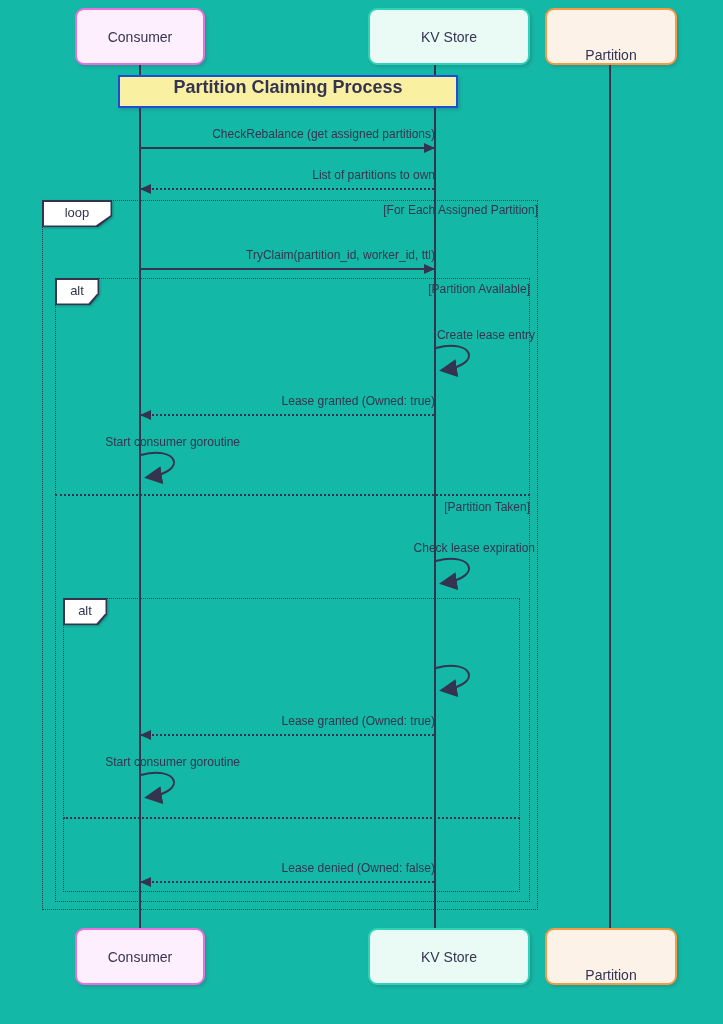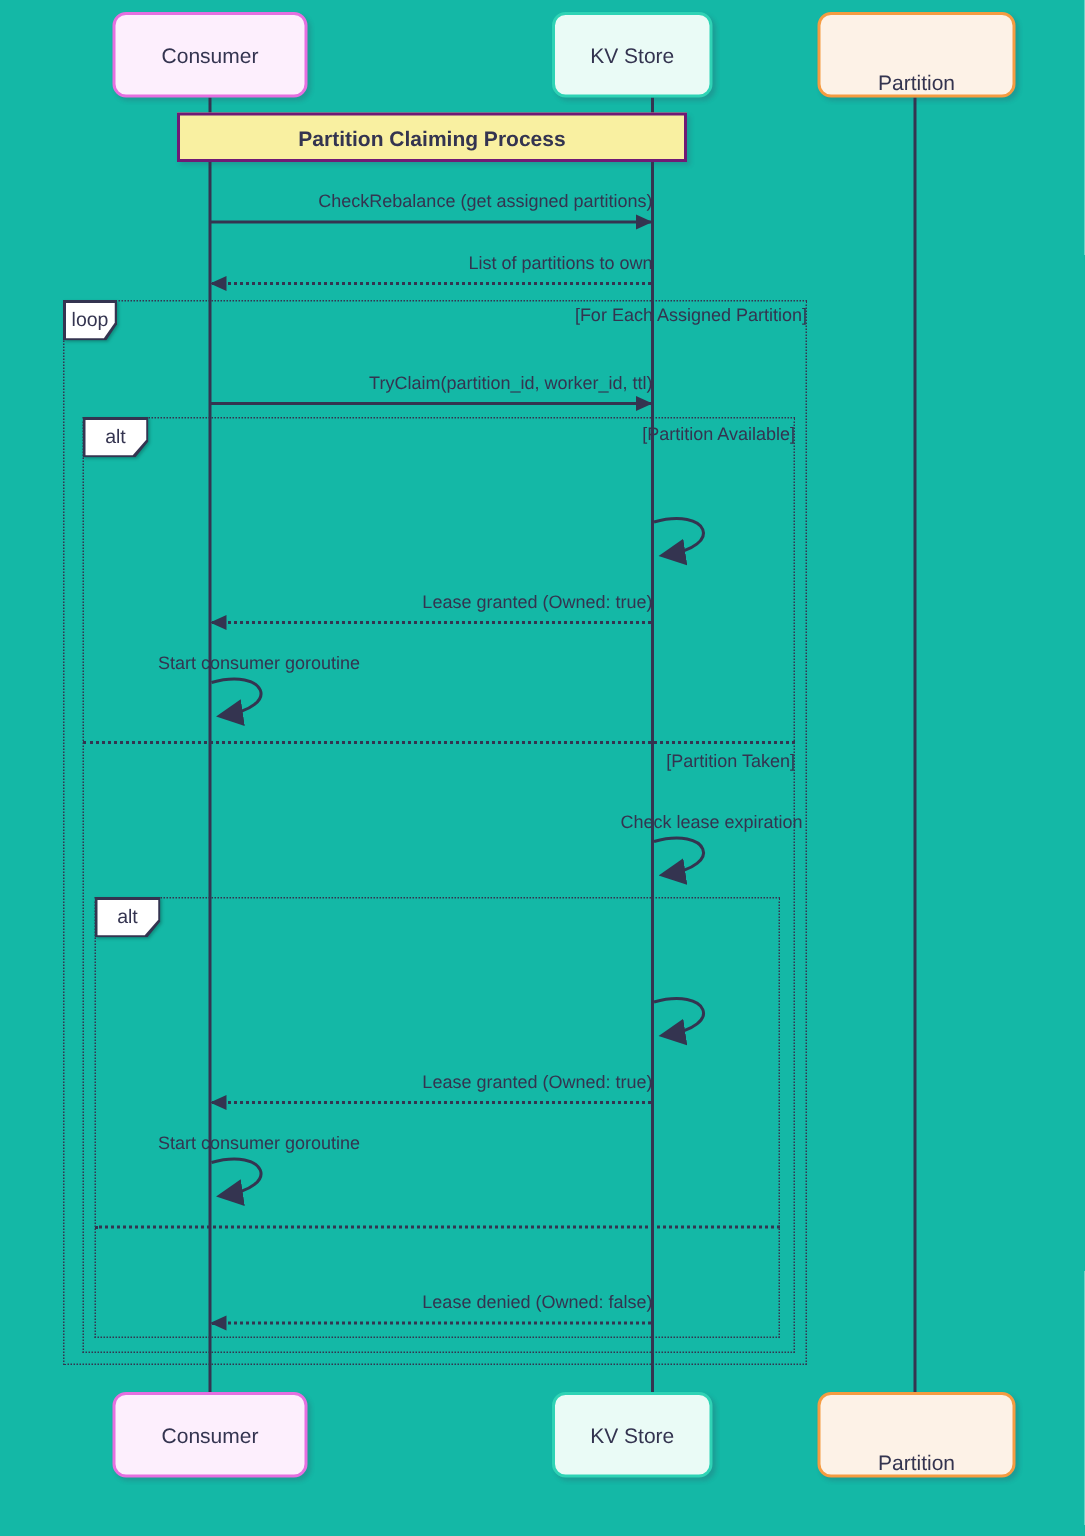--- a/index.html
+++ b/index.html
@@ -7,27 +7,27 @@
     position:relative; width:723px; height:1024px; background:#14b8a6;
     font-family:"Liberation Sans", sans-serif; color:#343450; overflow:hidden;padding-left:16px;
   }
   .lifeline { position:absolute; top:65px; height:867px; width:0; border-left:2px solid #343450; }
   .actor {
     position:absolute; height:57px; box-sizing:border-box; border:2px solid;
     border-radius:9px; display:flex; align-items:center; justify-content:center;
     font-size:14px; box-shadow:2px 2px 3px rgba(60,60,90,.22); background:#fff;
   }
   .actor.consumer  { left:75px;  width:130px; background:#fdeffd; border-color:#e570e0; }
-  .actor.kv        { left:368px; width:107px; background:#eafbf6; border-color:#2fd3b5; }
+  .actor.kv        { left:368px; width:162px; background:#eafbf6; border-color:#2fd3b5; }
   .actor.partition { left:545px; width:132px; background:#fdf2e7; border-color:#f59c42;align-items:flex-end; }
   .actor.top { top:8px; } .actor.bottom { top:928px; }
   .banner {
     position:absolute; left:118px; top:75px; width:340px; height:33px; box-sizing:border-box;
-    background:#f9f0a1; border:2px solid #701a75; display:flex; align-items:center; justify-content:center;
-    font-weight:bold; font-size:14px; box-shadow:2px 2px 3px rgba(60,60,90,.22);
+    background:#f9f0a1; border:2px solid #1d4ed8; display:flex; justify-content:center;
+    font-weight:bold; font-size:18px; box-shadow:2px 2px 3px rgba(60,60,90,.22);
   }
   .frame { position:absolute; border:1.5px dotted #343450; box-sizing:border-box; }
   .frame-label { position:absolute; filter:drop-shadow(1px 1px 1px rgba(0,0,0,.25)); }
   .frame-label .outer { position:absolute; inset:0; background:#343450;
     clip-path:polygon(0 0,100% 0,100% 60%,80% 100%,0 100%); }
   .frame-label .inner { position:absolute; inset:1.5px; background:#fff;
     clip-path:polygon(0 0,100% 0,100% 57%,78% 100%,0 100%);
     display:flex; align-items:center; justify-content:center; font-size:13px; padding-bottom:2px; }
   .cond, .msg-text { position:absolute; text-align:right; font-size:12px; white-space:nowrap; }
   .line { position:absolute; height:0; }
@@ -76,36 +76,37 @@
   </div>
 
   <div class="msg-text" style="left:140px; top:127px; width:295px">CheckRebalance (get assigned partitions)</div>
   <div class="line solid" style="left:140px; top:147px; width:294px"></div>
   <div class="arrow right" style="left:424px; top:143px"></div>
 
   <div class="msg-text" style="left:140px; top:168px; width:295px">List of partitions to own</div>
   <div class="line dotted" style="left:141px; top:188px; width:293px"></div>
   <div class="arrow left" style="left:140px; top:184px"></div>
 
-  <div class="frame-label" style="left:42px; top:200px; width:36px; height:27px">
+  <div class="frame-label" style="left:42px; top:200px; width:70px; height:27px">
     <div class="outer"></div>
     <div class="inner">loop</div>
   </div>
   <div class="cond" style="left:42px; top:203px; width:496px">[For Each Assigned Partition]</div>
 
   <div class="msg-text" style="left:140px; top:248px; width:295px">TryClaim(partition_id, worker_id, ttl)</div>
   <div class="line solid" style="left:140px; top:268px; width:294px"></div>
   <div class="arrow right" style="left:424px; top:264px"></div>
 
   <div class="frame-label" style="left:55px; top:278px; width:44px; height:27px">
     <div class="outer"></div>
     <div class="inner">alt</div>
   </div>
   <div class="cond" style="left:55px; top:282px; width:475px">[Partition Available]</div>
 
+  <div class="msg-text" style="left:335px; top:328px; width:200px">Create lease entry</div>
   <svg class="self-loop" style="left:434px; top:344px" viewBox="0 0 52 32">
     <path d="M2,4 C38,-6 50,20 10,26" marker-end="url(#selfArrow)"></path>
   </svg>
 
   <div class="msg-text" style="left:140px; top:394px; width:295px">Lease granted (Owned: true)</div>
   <div class="line dotted" style="left:141px; top:414px; width:293px"></div>
   <div class="arrow left" style="left:140px; top:410px"></div>
 
   <div class="msg-text" style="left:40px; top:435px; width:200px">Start consumer goroutine</div>
   <svg class="self-loop" style="left:139px; top:451px" viewBox="0 0 52 32">

